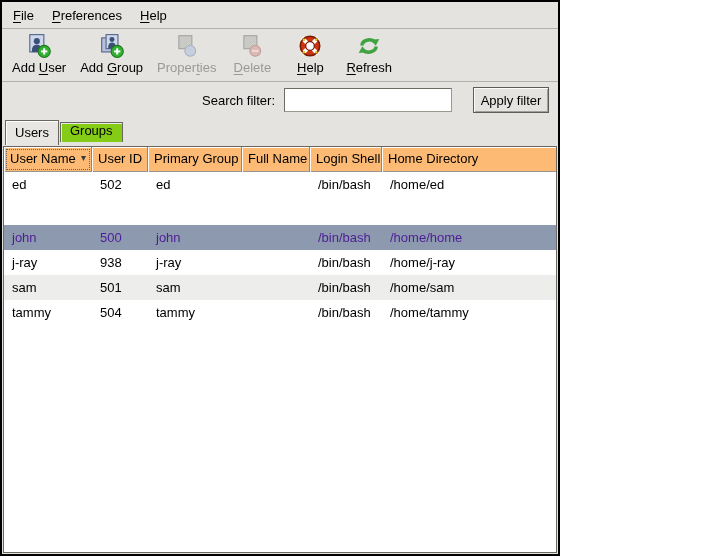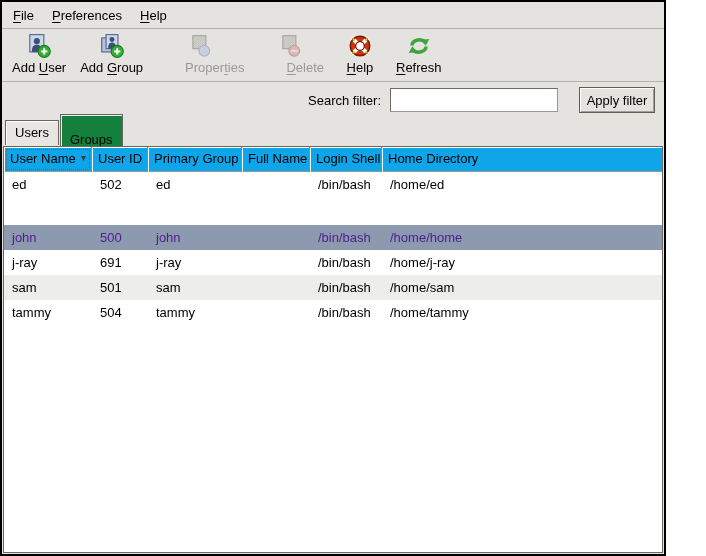--- a/index.html
+++ b/index.html
@@ -1,18 +1,18 @@
 <!DOCTYPE html>
 <html><head>
 <meta charset="utf-8">
 <style>
   * { margin:0; padding:0; box-sizing:border-box; }
   html,body { width:706px; height:556px; background:#fff; }
   .window {
-    width:666px; height:556px;
+    width:560px; height:556px;
     border:2px solid #000;
     background:#e4e3e0;
     display:flex; flex-direction:column;
     font-family:"Liberation Sans","DejaVu Sans",sans-serif;
     font-size:13px; color:#000;
     overflow:hidden;
   }
   .mn { text-decoration:underline; text-underline-offset:2px; }
 
   
@@ -32,21 +32,21 @@
     padding:3px 0 0 3px;
     border-bottom:1px solid #b3b1ac;
     background:#e4e3e0;
   }
   .tool {
     display:flex; flex-direction:column; align-items:center;
     padding:1px 7px; min-width:58px;
   }
   .tool-icon { width:26px; height:26px; display:block; }
   .tool-label { margin-top:1px; white-space:nowrap; }
-  .tool.disabled .tool-label { color:#9b9995;margin-left:28px; }
+  .tool.disabled .tool-label { color:#9b9995; }
 
   
   .filter-row {
     height:36px; flex:0 0 36px;
     display:flex; align-items:center; justify-content:flex-end;
     padding-right:9px;
     background:#e4e3e0;
   }
   .filter-label { margin-right:9px; }
   .filter-input {
@@ -78,38 +78,38 @@
     padding:4px 9px 5px 9px;
     border:1px solid #696660; border-bottom:none;
     cursor:default;
   }
   .tab.active {
     background:#e7e6e3;
     box-shadow: inset 1px 1px 0 #fdfdfc;
     position:relative; z-index:2;
   }
   .tab.inactive {
-    background:#15803d;
-    padding-top:17px; padding-bottom:4px;
+    background:#84cc16;
+    padding-top:0; padding-bottom:4px;
     box-shadow: inset 1px 1px 0 #e9e8e5;
     margin-left:1px;
   }
 
   
   .table-wrap {
     flex:1 1 auto;
     display:flex; flex-direction:column;
     background:#fff;
     border:1px solid #6a675f;
     margin:0 1px 1px 1px;
     overflow:hidden;
   }
   .thead { display:flex; height:25px; flex:0 0 25px; }
   .th {
-    background:#0ea5e9;
+    background:#fdba74;
     border-right:1px solid #8a8880;
     box-shadow: inset 1px 1px 0 #fbfbfa, inset -1px -2px 0 -1px #98958e;
     padding:4px 0 12px 6px;
     white-space:nowrap; overflow:hidden;
     cursor:default;
   }
   .th.sorted {
     display:flex; align-items:flex-start; justify-content:space-between;
     outline:1px dotted #66635c; outline-offset:-3px;
   }
@@ -258,21 +258,21 @@
       <div class="tr selected">
         <div class="td col-username">john</div>
         <div class="td col-userid">500</div>
         <div class="td col-group">john</div>
         <div class="td col-fullname"></div>
         <div class="td col-shell">/bin/bash</div>
         <div class="td col-homedir">/home/home</div>
       </div>
       <div class="tr">
         <div class="td col-username">j-ray</div>
-        <div class="td col-userid">691</div>
+        <div class="td col-userid">938</div>
         <div class="td col-group">j-ray</div>
         <div class="td col-fullname"></div>
         <div class="td col-shell">/bin/bash</div>
         <div class="td col-homedir">/home/j-ray</div>
       </div>
       <div class="tr alt">
         <div class="td col-username">sam</div>
         <div class="td col-userid">501</div>
         <div class="td col-group">sam</div>
         <div class="td col-fullname"></div>

